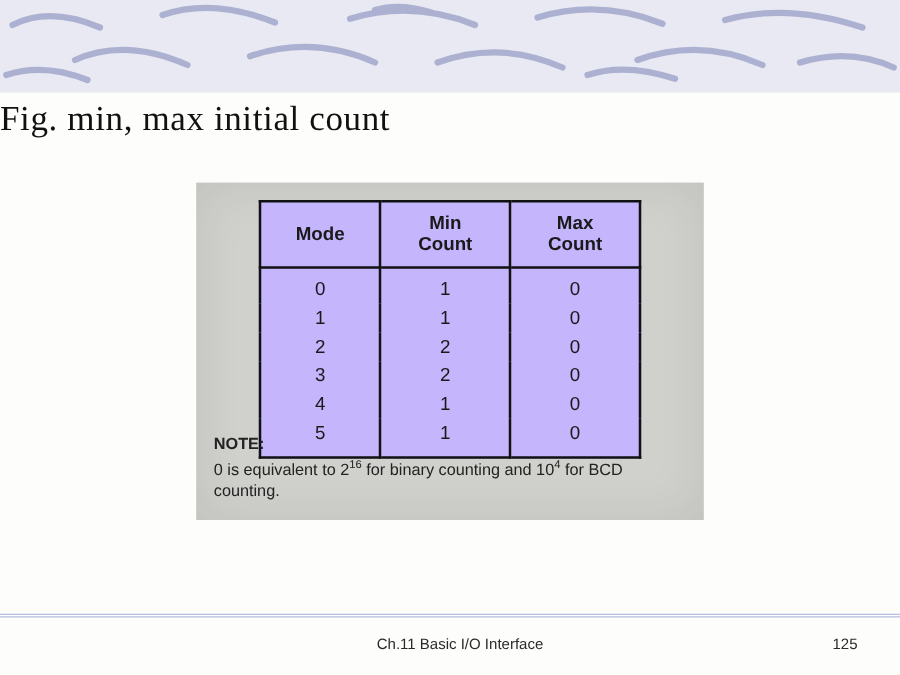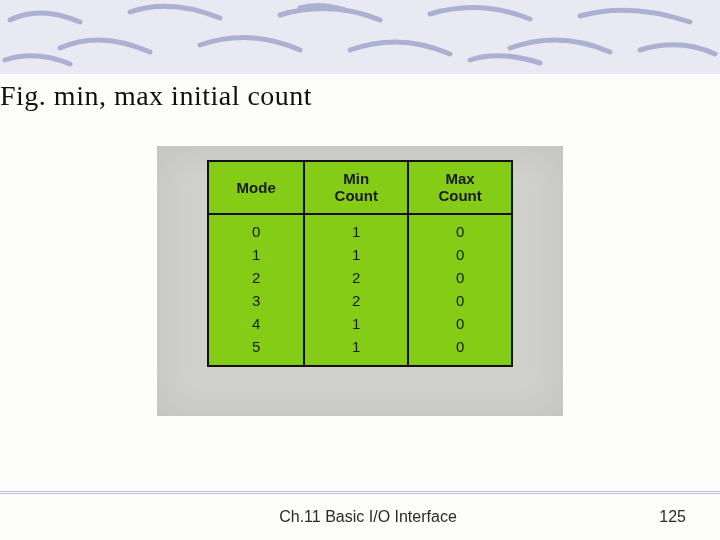--- a/index.html
+++ b/index.html
@@ -36,21 +36,21 @@
     font-family: Arial, Helvetica, sans-serif;
     color: #1a1a1a;
     box-shadow: inset 0 0 40px rgba(0,0,0,0.08);
   }
   .scan-table {
     position: absolute;
     left: 50px;
     top: 14px;
     width: 306px;
     border-collapse: collapse;
-    background: #84cc16;
+    background: #c4b5fd;
   }
   .scan-table th, .scan-table td {
     border-left: 2px solid #111;
     border-right: 2px solid #111;
     text-align: center;
     font-size: 15px;
     padding: 3px 6px;
   }
   .scan-table th {
     border-top: 2px solid #111;
@@ -93,21 +93,21 @@
     position: absolute;
     left: 0; right: 0; top: 2px;
     border-top: 1px solid #b9bde0;
   }
   .footer {
     position: absolute;
     left: 16px; right: 0;
     bottom: 12px;
     height: 20px;
     font-family: Verdana, Geneva, sans-serif;
-    font-size: 16px;
+    font-size: 12px;
     color: #2a2a2a;
   }
   .footer-center {
     position: absolute;
     left: 50%;
     transform: translateX(-50%);
   }
   .footer-page {
     position: absolute;
     right: 34px;
@@ -174,20 +174,26 @@
         <td>0</td>
       </tr>
       <tr>
         <td>5</td>
         <td>1</td>
         <td>0</td>
       </tr>
     </tbody>
   </table>
 
+  <div class="note-block">
+    <span class="note-label">NOTE:</span>
+    <span>
+      <span>0 is equivalent to 2</span><span class="sup">16</span><span> for binary counting and 10</span><span class="sup">4</span><span> for BCD counting.</span>
+    </span>
+  </div>
 </div>
 
 <div class="divider"></div>
 
 <div class="footer">
   <span class="footer-center">Ch.11 Basic I/O Interface</span>
   <span class="footer-page">125</span>
 </div>
 
 </body></html>

